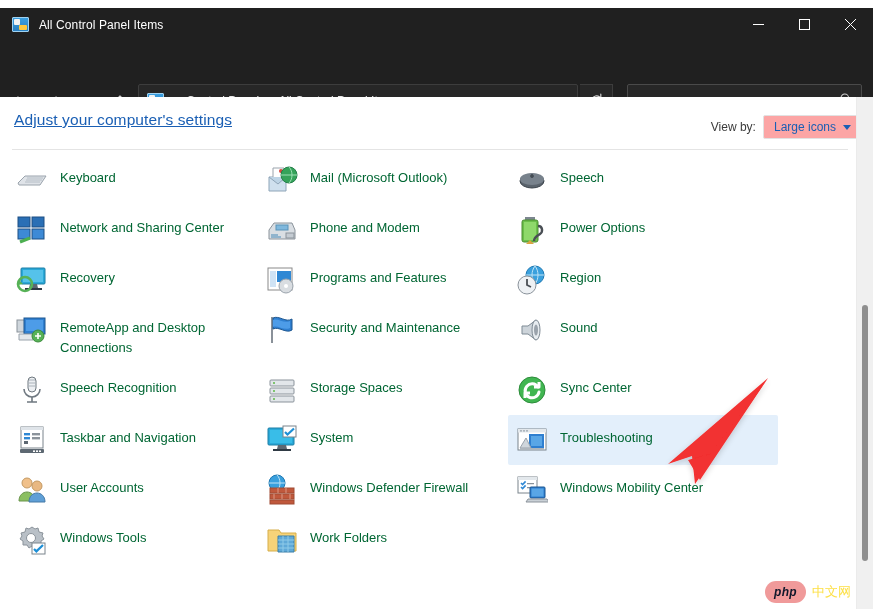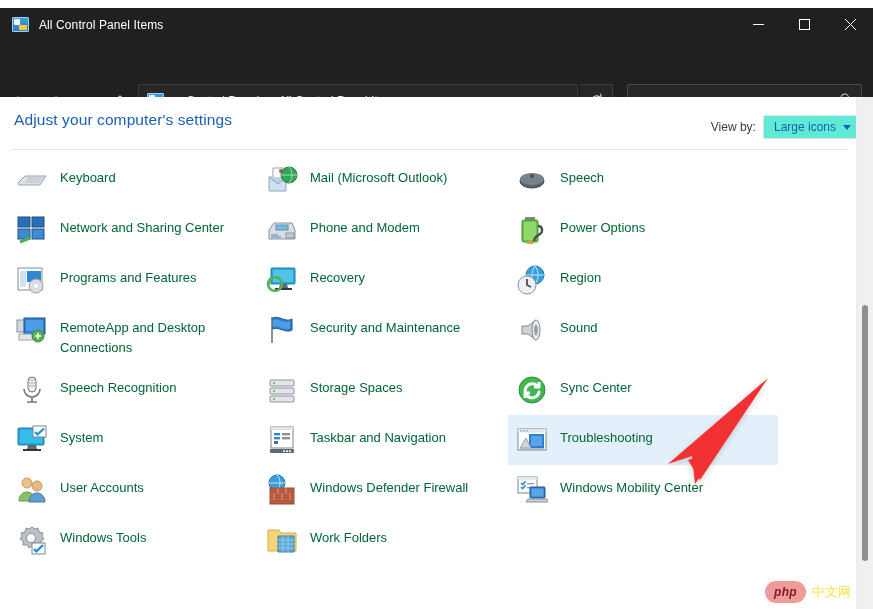--- a/index.html
+++ b/index.html
@@ -142,32 +142,33 @@
   }
   .header-row {
     position: relative;
     height: 49px;
   }
   .page-heading {
     position: absolute; left: 14px; top: 14px;
     color: #1a5fb4;
     font-size: 15.5px;
     letter-spacing: 0.1px;
+    text-decoration: underline;
   }
   .viewby-wrap {
     position: absolute; right: 13px; top: 18px;
     display: flex; align-items: center; gap: 7px;
   }
   .viewby-label {
     color: #3b3b3b; font-size: 12px; text-align: right;
   }
   .viewby-btn {
     display: flex; align-items: center; gap: 7px;
     border: 1px solid #e2e2e2;
-    background: #5eead4;
+    background: #fca5a5;
     padding: 4px 8px 4px 10px;
     border-radius: 2px;
   }
   .viewby-value { color:#1a5fb4; font-size:12px; }
   .viewby-caret {
     width:0;height:0;
     border-left:4.5px solid transparent;
     border-right:4.5px solid transparent;
     border-top:5px solid #1a5fb4;
   }
@@ -244,21 +245,21 @@
 
   
   .watermark {
     position: absolute;
     right: 22px; bottom: 14px;
     display: flex; align-items: center; gap: 6px;
     pointer-events: none;
   }
   .wm-logo {
     background: #f09a9a;
-    color: #7f1d1d;
+    color: #0f172a;
     font-size: 12px;
     font-style: italic;
     font-weight: bold;
     padding: 4px 9px;
     border-radius: 999px;
     letter-spacing: 0.3px;
   }
   .wm-text {
     color: #fde047;
     font-size: 13px;
@@ -417,41 +418,41 @@
                 <rect x="9" y="3" width="10" height="4" fill="#7d8790"></rect>
                 <rect x="6" y="6" width="16" height="22" rx="2" fill="#6cbf4a" stroke="#4a8c31"></rect>
                 <rect x="8" y="8" width="12" height="18" fill="#8fd86b"></rect>
                 <path d="M22 12c5 0 5 6 2 8s-6 3-6 7" fill="none" stroke="#4a4f55" stroke-width="2.4"></path>
                 <path d="M14 26l4 4-8 0z" fill="#d9a441"></path>
               </svg></span>
             <span class="item-label">Power Options</span>
           </div>
           <div class="cp-item">
             <span class="item-icon"><svg viewBox="0 0 32 32">
-                <rect x="2" y="4" width="24" height="22" fill="#fff" stroke="#8a8a8a"></rect>
-                <rect x="4" y="7" width="6" height="16" fill="#cfe3f5"></rect>
-                <rect x="11" y="7" width="14" height="11" fill="#2f88d4"></rect>
-                <circle cx="20" cy="22" r="7" fill="#d9dde1" stroke="#9aa3ac"></circle>
-                <circle cx="20" cy="22" r="2" fill="#fff"></circle>
-              </svg></span>
-            <span class="item-label">Programs and Features</span>
-          </div>
-          <div class="cp-item">
-            <span class="item-icon"><svg viewBox="0 0 32 32">
                 <rect x="5" y="4" width="24" height="16" rx="1" fill="#2aa9d8" stroke="#1c7ea6"></rect>
                 <rect x="7" y="6" width="20" height="12" fill="#55c2ea"></rect>
                 <path d="M14 20h7l1 4h-9z" fill="#5d6872"></path>
                 <path d="M9 25h17" stroke="#2f3a44" stroke-width="2"></path>
                 <circle cx="9" cy="20" r="7" fill="none" stroke="#57b257" stroke-width="2.6"></circle>
                 <path d="M3 16l-1 5 5-1" fill="#57b257"></path>
               </svg></span>
             <span class="item-label">Recovery</span>
           </div>
           <div class="cp-item">
             <span class="item-icon"><svg viewBox="0 0 32 32">
+                <rect x="2" y="4" width="24" height="22" fill="#fff" stroke="#8a8a8a"></rect>
+                <rect x="4" y="7" width="6" height="16" fill="#cfe3f5"></rect>
+                <rect x="11" y="7" width="14" height="11" fill="#2f88d4"></rect>
+                <circle cx="20" cy="22" r="7" fill="#d9dde1" stroke="#9aa3ac"></circle>
+                <circle cx="20" cy="22" r="2" fill="#fff"></circle>
+              </svg></span>
+            <span class="item-label">Programs and Features</span>
+          </div>
+          <div class="cp-item">
+            <span class="item-icon"><svg viewBox="0 0 32 32">
                 <circle cx="19" cy="11" r="9" fill="#3aa0dd" stroke="#1f79b3"></circle>
                 <path d="M10 11h18M19 2c4 5 4 13 0 18M19 2c-4 5-4 13 0 18" fill="none" stroke="#bfe3f6"></path>
                 <circle cx="11" cy="21" r="9" fill="#eef1f4" stroke="#8b939b"></circle>
                 <path d="M11 15v6l4 2" fill="none" stroke="#4a4f55" stroke-width="1.8"></path>
               </svg></span>
             <span class="item-label">Region</span>
           </div>
           <div class="cp-item">
             <span class="item-icon"><svg viewBox="0 0 32 32">
                 <rect x="1" y="6" width="14" height="12" fill="#cfd6dc" stroke="#8a929a"></rect>
@@ -507,50 +508,50 @@
             <span class="item-icon"><svg viewBox="0 0 32 32">
                 <circle cx="16" cy="16" r="13" fill="#41b651" stroke="#2d8c3b"></circle>
                 <path d="M22 13a7 7 0 1 0 1 5" fill="none" stroke="#fff" stroke-width="3" stroke-linecap="round"></path>
                 <path d="M23 8v5h-5" fill="none" stroke="#fff" stroke-width="3" stroke-linejoin="round"></path>
                 <path d="M9 24v-5h5" fill="none" stroke="#fff" stroke-width="3" stroke-linejoin="round"></path>
               </svg></span>
             <span class="item-label">Sync Center</span>
           </div>
           <div class="cp-item">
             <span class="item-icon"><svg viewBox="0 0 32 32">
+                <rect x="5" y="3" width="22" height="21" fill="#fff" stroke="#7a848c"></rect>
+                <rect x="5" y="3" width="22" height="3" fill="#dfe4e9"></rect>
+                <g fill="#2f88d4">
+                  <rect x="8" y="9" width="6" height="2.4"></rect>
+                  <rect x="8" y="13" width="6" height="2.4"></rect>
+                </g>
+                <g fill="#8b939b">
+                  <rect x="16" y="9" width="8" height="2.4"></rect>
+                  <rect x="16" y="13" width="8" height="2.4"></rect>
+                </g>
+                <rect x="8" y="17" width="4" height="3" fill="#5d6872"></rect>
+                <rect x="4" y="25" width="24" height="4" rx="1" fill="#5d6872"></rect>
+                <g fill="#fff">
+                  <rect x="17" y="26.4" width="2" height="1.6"></rect>
+                  <rect x="20" y="26.4" width="2" height="1.6"></rect>
+                  <rect x="23" y="26.4" width="2" height="1.6"></rect>
+                </g>
+              </svg></span>
+            <span class="item-label">Taskbar and Navigation</span>
+          </div>
+          <div class="cp-item">
+            <span class="item-icon"><svg viewBox="0 0 32 32">
                 <rect x="2" y="4" width="26" height="17" rx="1" fill="#2aa9d8" stroke="#1c7ea6"></rect>
                 <rect x="4" y="6" width="22" height="13" fill="#39bde8"></rect>
                 <path d="M12 21h8l1 4H11z" fill="#5d6872"></path>
                 <path d="M7 26h18" stroke="#2f3a44" stroke-width="2"></path>
                 <rect x="17" y="2" width="13" height="11" fill="#fff" stroke="#7a848c"></rect>
                 <path d="M19 8l2.5 2.5L28 4.5" fill="none" stroke="#1d8fd6" stroke-width="2.2"></path>
               </svg></span>
             <span class="item-label">System</span>
-          </div>
-          <div class="cp-item">
-            <span class="item-icon"><svg viewBox="0 0 32 32">
-                <rect x="5" y="3" width="22" height="21" fill="#fff" stroke="#7a848c"></rect>
-                <rect x="5" y="3" width="22" height="3" fill="#dfe4e9"></rect>
-                <g fill="#2f88d4">
-                  <rect x="8" y="9" width="6" height="2.4"></rect>
-                  <rect x="8" y="13" width="6" height="2.4"></rect>
-                </g>
-                <g fill="#8b939b">
-                  <rect x="16" y="9" width="8" height="2.4"></rect>
-                  <rect x="16" y="13" width="8" height="2.4"></rect>
-                </g>
-                <rect x="8" y="17" width="4" height="3" fill="#5d6872"></rect>
-                <rect x="4" y="25" width="24" height="4" rx="1" fill="#5d6872"></rect>
-                <g fill="#fff">
-                  <rect x="17" y="26.4" width="2" height="1.6"></rect>
-                  <rect x="20" y="26.4" width="2" height="1.6"></rect>
-                  <rect x="23" y="26.4" width="2" height="1.6"></rect>
-                </g>
-              </svg></span>
-            <span class="item-label">Taskbar and Navigation</span>
           </div>
           <div class="cp-item selected">
             <span class="item-icon"><svg viewBox="0 0 32 32">
                 <rect x="2" y="5" width="28" height="21" fill="#fff" stroke="#7a848c"></rect>
                 <rect x="2" y="5" width="28" height="3.5" fill="#e3e8ec"></rect>
                 <g fill="#9aa3ac">
                   <circle cx="5" cy="6.8" r="0.9"></circle>
                   <circle cx="8" cy="6.8" r="0.9"></circle>
                   <circle cx="11" cy="6.8" r="0.9"></circle>
                 </g>

